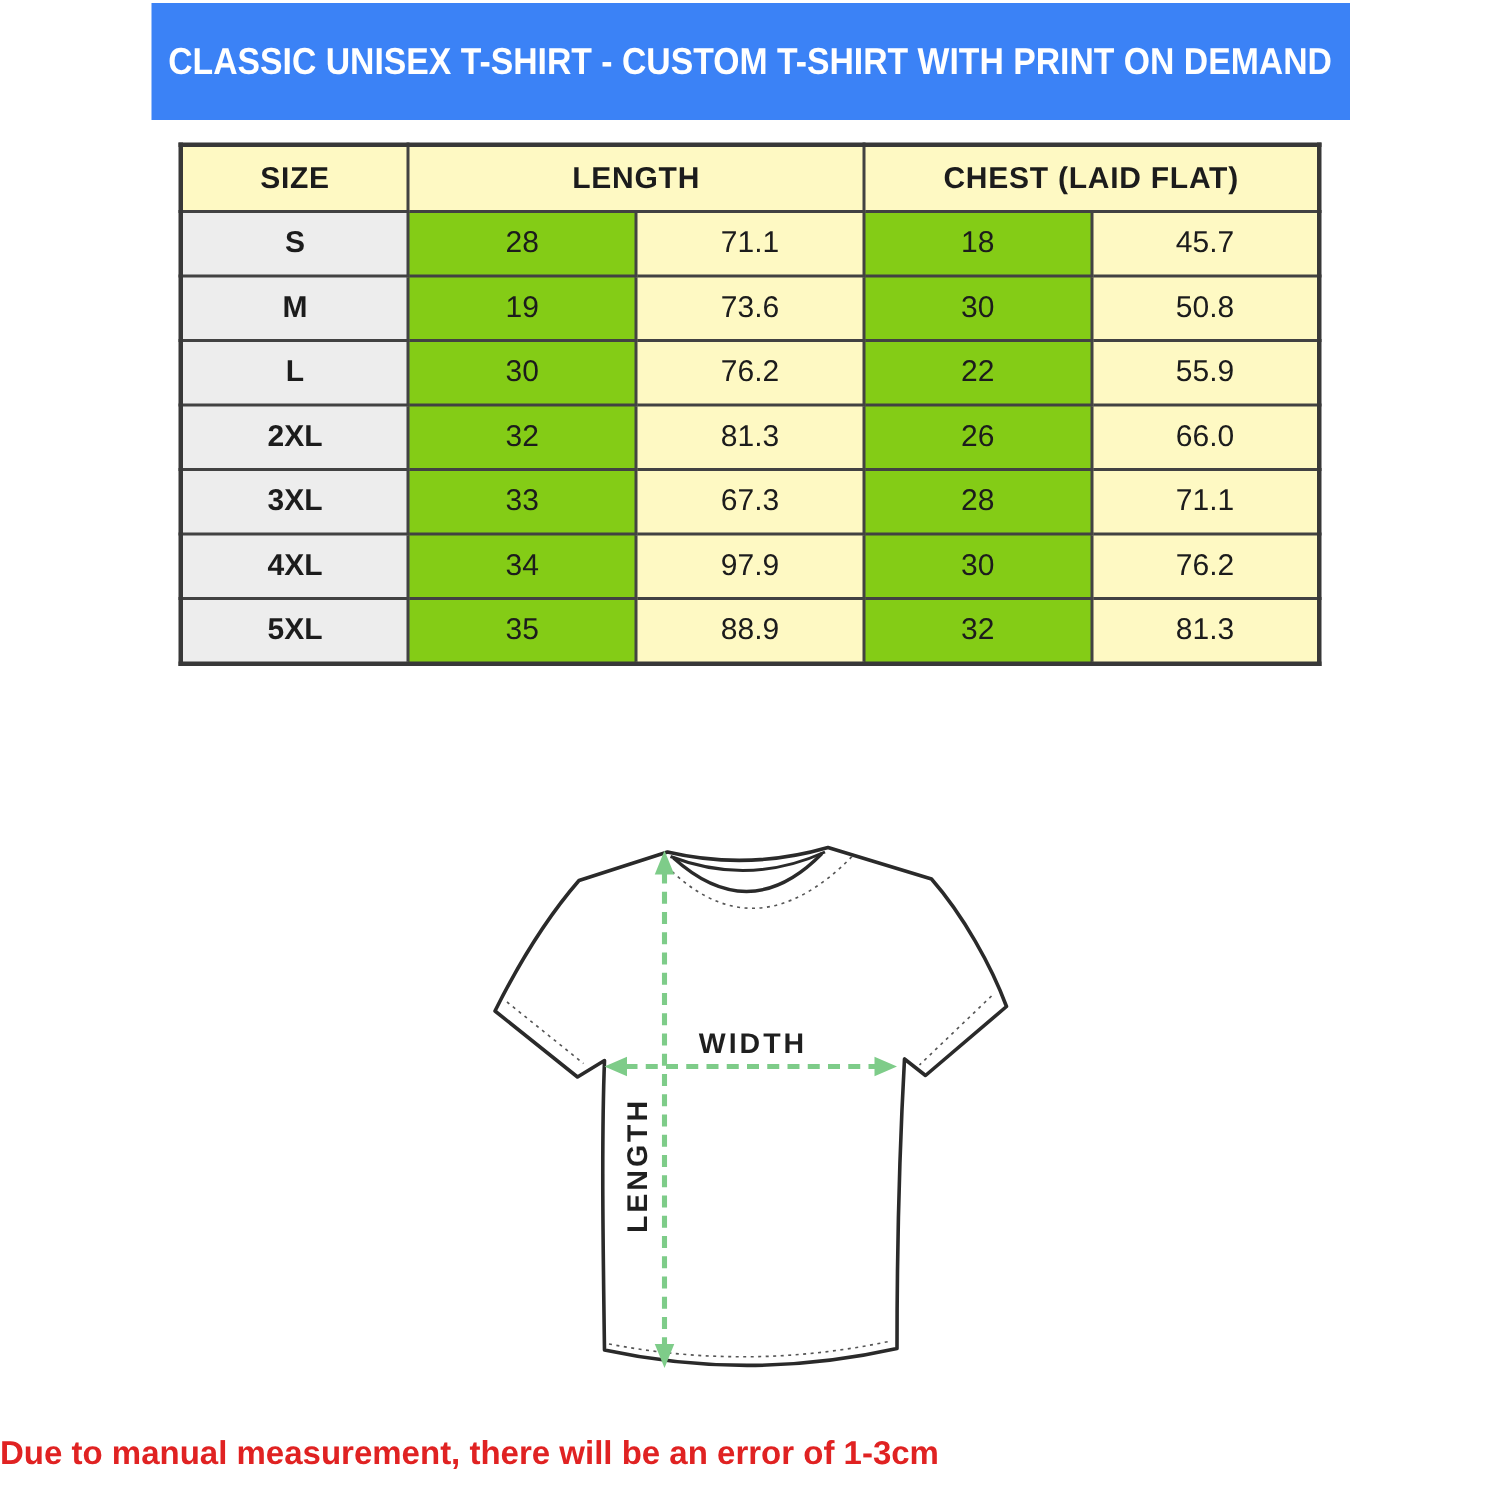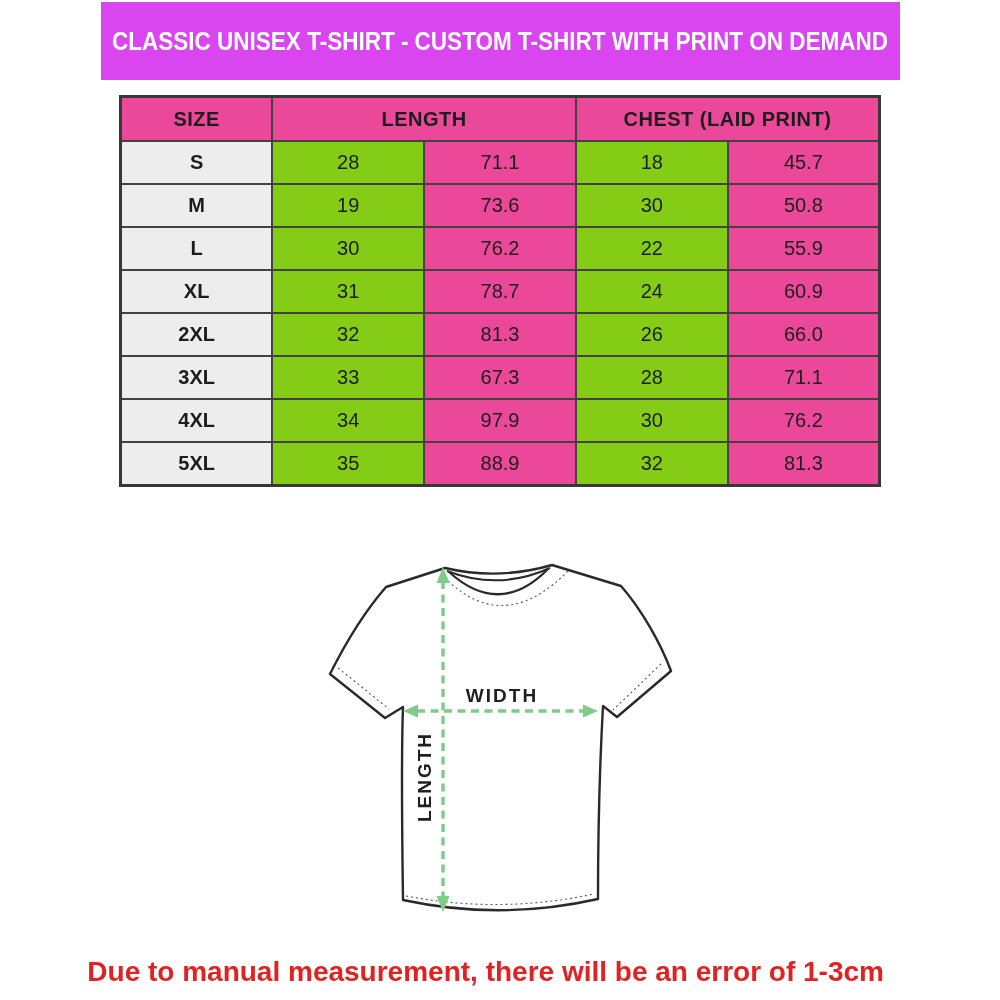--- a/index.html
+++ b/index.html
@@ -1,43 +1,43 @@
 <!DOCTYPE html>
 <html><head>
 <meta charset="utf-8">
 <style>
   html,body{margin:0;padding:0;background:#ffffff;}
   .page{position:relative;width:1000px;height:1000px;background:#ffffff;overflow:hidden;
         font-family:"Liberation Sans","DejaVu Sans",sans-serif;color:#1c1c1c;}
 
   
   .banner{position:absolute;left:101px;top:2px;width:799px;height:78px;
-          background:#d946ef;display:flex;align-items:center;justify-content:center;}
+          background:#3b82f6;display:flex;align-items:center;justify-content:center;}
   .banner h1{margin:0;color:#ffffff;font-size:25px;font-weight:700;white-space:nowrap;
              letter-spacing:0px;transform:scaleX(0.9);transform-origin:center;}
 
   
   .size-table{position:absolute;left:119px;top:95px;width:762px;table-layout:fixed;
               border-collapse:collapse;border:3px solid #383838;}
   .size-table col{width:20%;}
   .size-table th,.size-table td{border:2px solid #424242;text-align:center;vertical-align:middle;
               font-size:20px;background:#84cc16;padding:0;}
   .size-table th{height:42px;font-weight:700;letter-spacing:0.5px;}
   .size-table td{height:41px;font-weight:400;}
-  .size-table .shade{background:#ec4899;}
+  .size-table .shade{background:#fef9c3;}
   .size-table td.size-cell{background:#ededed;font-weight:700;}
 
   
   .tshirt{position:absolute;left:310px;top:550px;width:380px;height:390px;}
   .diagram-label{font-family:"Liberation Sans","DejaVu Sans",sans-serif;font-size:19px;
                  font-weight:700;letter-spacing:2px;fill:#1f1f1f;}
 
   
-  .footer-note{position:absolute;left:0;top:956px;width:884px;text-align:right;
-               font-size:28px;font-weight:700;color:#e02222;}
+  .footer-note{position:absolute;left:0;top:956px;width:884px;text-align:left;
+               font-size:22px;font-weight:700;color:#e02222;}
 </style>
 </head>
 <body>
 
 <div class="page">
 
   <header class="banner">
     <h1>CLASSIC UNISEX T-SHIRT - CUSTOM T-SHIRT WITH PRINT ON DEMAND</h1>
   </header>
 
@@ -46,21 +46,21 @@
         <col>
         <col>
         <col>
         <col>
         <col>
       </colgroup>
     <thead>
       <tr>
         <th class="shade">SIZE</th>
         <th class="shade" colspan="2">LENGTH</th>
-        <th class="shade" colspan="2">CHEST (LAID PRINT)</th>
+        <th class="shade" colspan="2">CHEST (LAID FLAT)</th>
       </tr>
     </thead>
     <tbody>
         <tr>
           <td class="size-cell">S</td>
           <td>28</td>
           <td class="shade">71.1</td>
           <td>18</td>
           <td class="shade">45.7</td>
         </tr>
@@ -70,27 +70,20 @@
           <td class="shade">73.6</td>
           <td>30</td>
           <td class="shade">50.8</td>
         </tr>
         <tr>
           <td class="size-cell">L</td>
           <td>30</td>
           <td class="shade">76.2</td>
           <td>22</td>
           <td class="shade">55.9</td>
-        </tr>
-        <tr>
-          <td class="size-cell">XL</td>
-          <td>31</td>
-          <td class="shade">78.7</td>
-          <td>24</td>
-          <td class="shade">60.9</td>
         </tr>
         <tr>
           <td class="size-cell">2XL</td>
           <td>32</td>
           <td class="shade">81.3</td>
           <td>26</td>
           <td class="shade">66.0</td>
         </tr>
         <tr>
           <td class="size-cell">3XL</td>

